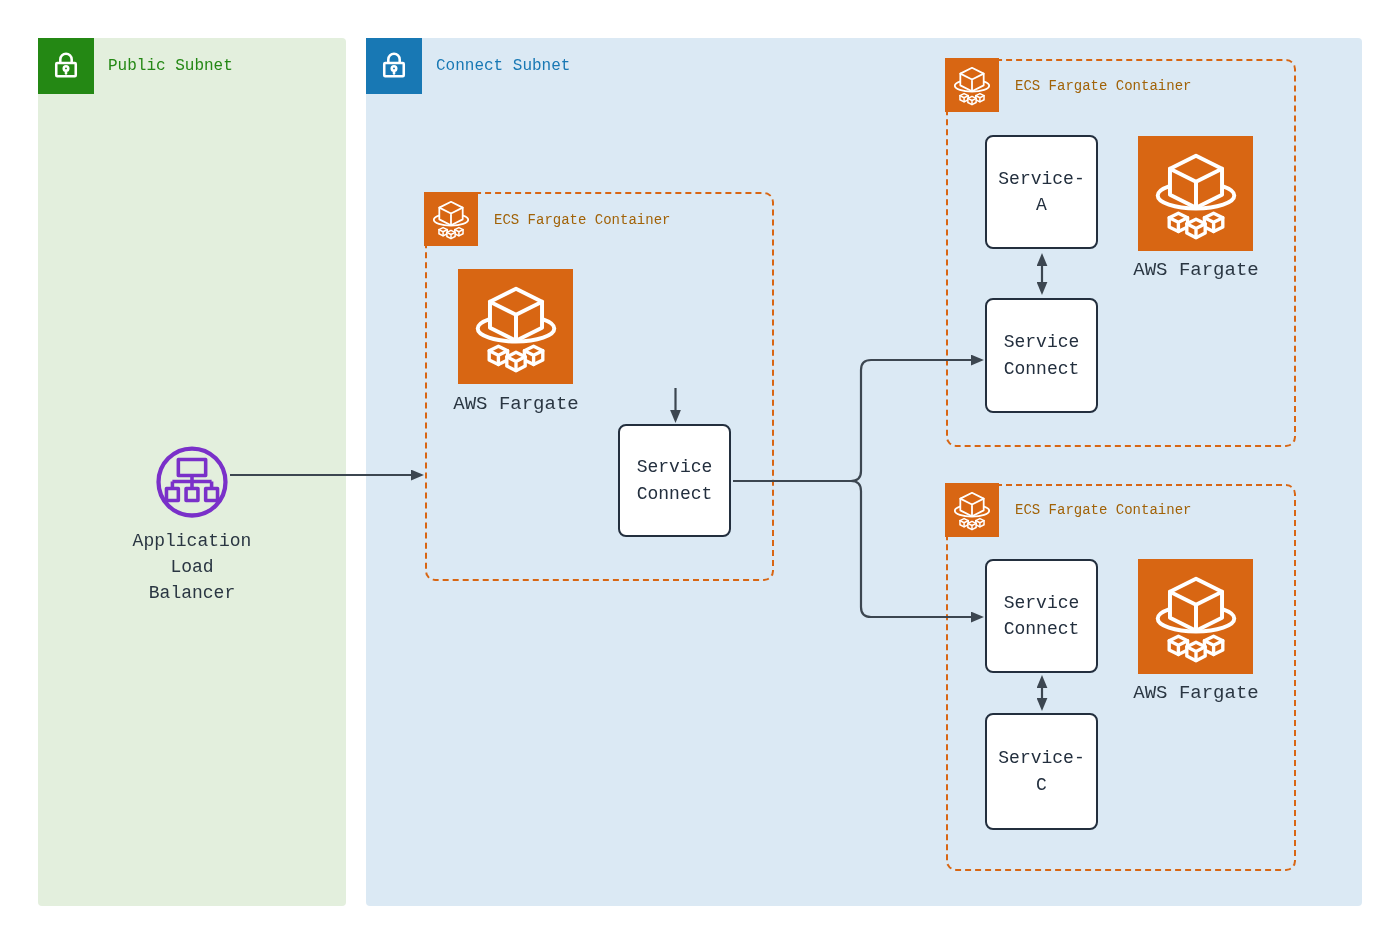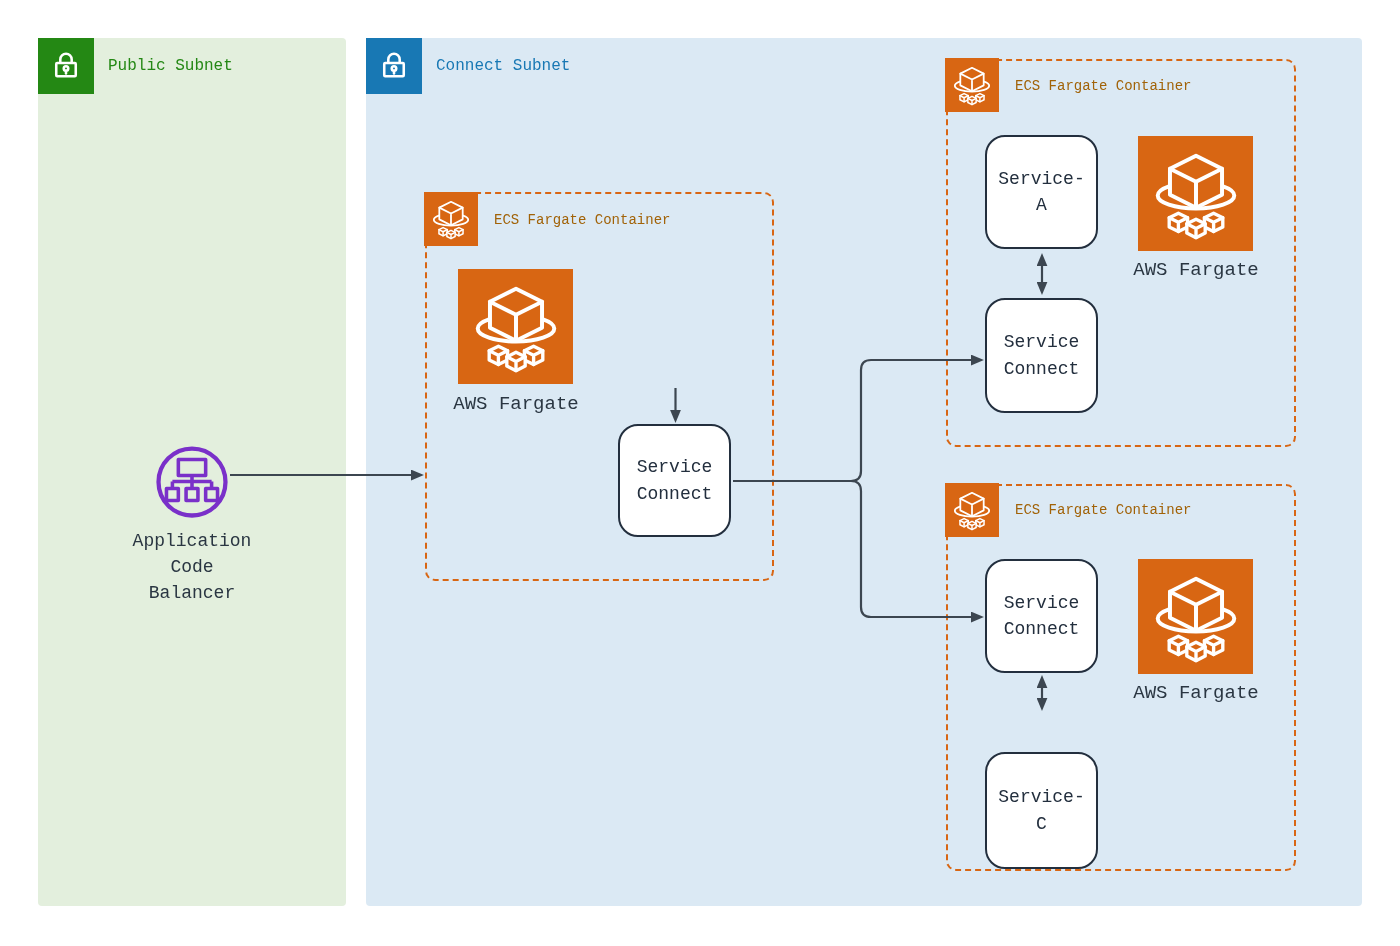--- a/index.html
+++ b/index.html
@@ -24,21 +24,21 @@
   .ecs-container.bottom-right{left:946px;top:484px;width:346px;height:383px;}
   .ecs-header-icon{position:absolute;width:54px;height:54px;background:#d86613;display:flex;align-items:center;justify-content:center;}
   .ecs-header-icon svg{width:44px;height:44px;}
   .ecs-label{position:absolute;font-size:14px;color:#a16207;white-space:nowrap;}
   
   .fargate-big{position:absolute;width:115px;height:115px;background:#d86613;display:flex;align-items:center;justify-content:center;}
   .fargate-big svg{width:98px;height:98px;}
   .fargate-caption{position:absolute;width:160px;text-align:center;font-size:19px;color:#2a3642;}
   
   .node-box{
-    position:absolute;background:#ffffff;border:2px solid #232f3e;border-radius:20px;
+    position:absolute;background:#ffffff;border:2px solid #232f3e;border-radius:8px;
     display:flex;align-items:center;justify-content:center;text-align:center;
     font-size:18px;color:#232f3e;line-height:1.45;padding:12px;box-sizing:border-box;
   }
   
   .alb-icon{position:absolute;left:154px;top:444px;width:76px;height:76px;}
   .alb-label{position:absolute;left:132px;top:528px;width:120px;text-align:center;font-size:18px;line-height:26px;color:#2a3642;}
   
   .overlay{position:absolute;left:0;top:0;width:1400px;height:946px;pointer-events:none;}
   .hidden-defs{position:absolute;width:0;height:0;overflow:hidden;}
 </style>
@@ -97,21 +97,21 @@
         <use href="#lock-glyph"></use>
       </svg>
   </div>
   <div class="subnet-label blue">Connect Subnet</div>
 
   <div class="alb-icon">
     <svg viewBox="0 0 64 64" width="76" height="76">
         <use href="#alb-glyph"></use>
       </svg>
   </div>
-  <div class="alb-label">Application Code Balancer</div>
+  <div class="alb-label">Application Load Balancer</div>
 
   <div class="ecs-container middle"></div>
   <div class="ecs-header-icon" style="left:424px;top:192px;">
     <svg viewBox="0 0 64 64">
         <use href="#fargate-glyph"></use>
       </svg>
   </div>
   <div class="ecs-label" style="left:494px;top:212px;">ECS Fargate Container</div>
   <div class="fargate-big" style="left:458px;top:269px;">
     <svg viewBox="0 0 64 64">
@@ -138,21 +138,21 @@
   <div class="fargate-caption" style="left:1116px;top:259px;">AWS Fargate</div>
 
   <div class="ecs-container bottom-right"></div>
   <div class="ecs-header-icon" style="left:945px;top:483px;">
     <svg viewBox="0 0 64 64">
         <use href="#fargate-glyph"></use>
       </svg>
   </div>
   <div class="ecs-label" style="left:1015px;top:502px;">ECS Fargate Container</div>
   <div class="node-box" style="left:985px;top:559px;width:113px;height:114px;">Service Connect</div>
-  <div class="node-box" style="left:985px;top:713px;width:113px;height:117px;margin-top:39px;">Service-C</div>
+  <div class="node-box" style="left:985px;top:713px;width:113px;height:117px;">Service-C</div>
   <div class="fargate-big" style="left:1138px;top:559px;">
     <svg viewBox="0 0 64 64">
         <use href="#fargate-glyph"></use>
       </svg>
   </div>
   <div class="fargate-caption" style="left:1116px;top:682px;">AWS Fargate</div>
 
   <svg class="overlay">
     <defs>
       <marker id="arr" viewBox="0 0 12 10" markerWidth="13" markerHeight="11" refX="1" refY="5" orient="auto-start-reverse" markerUnits="userSpaceOnUse">

